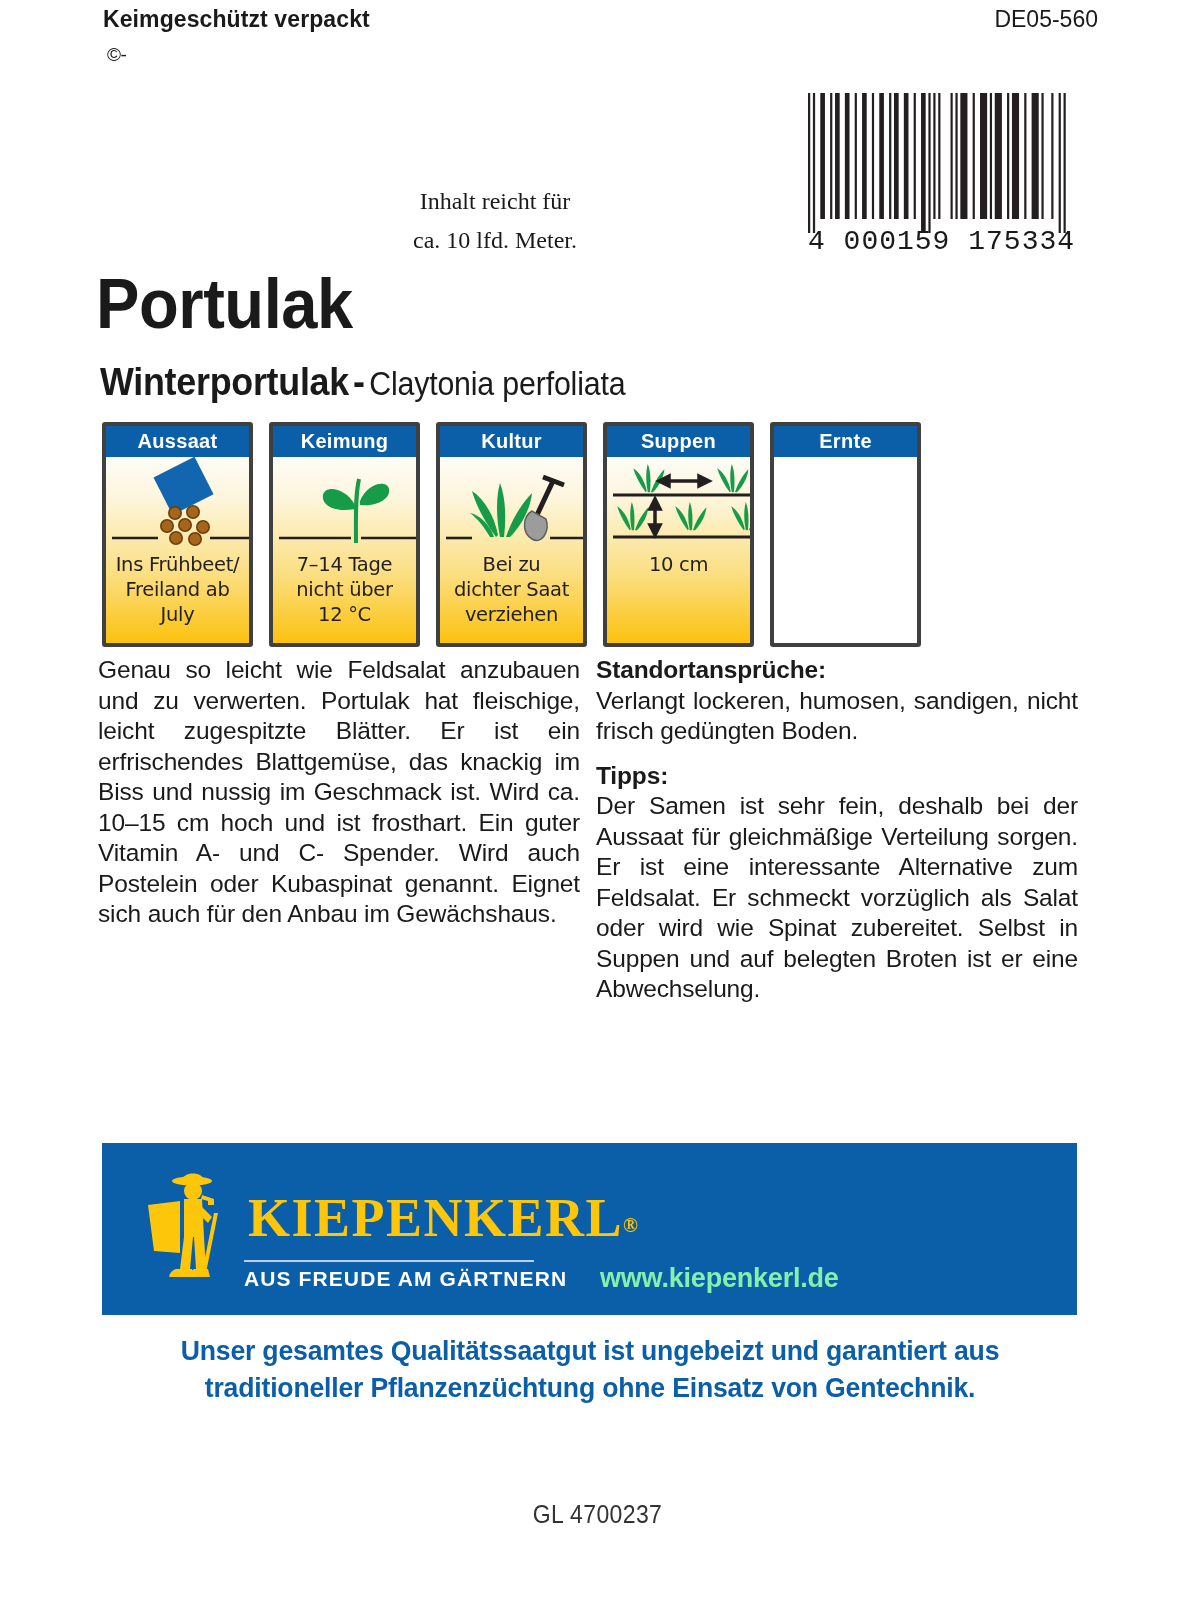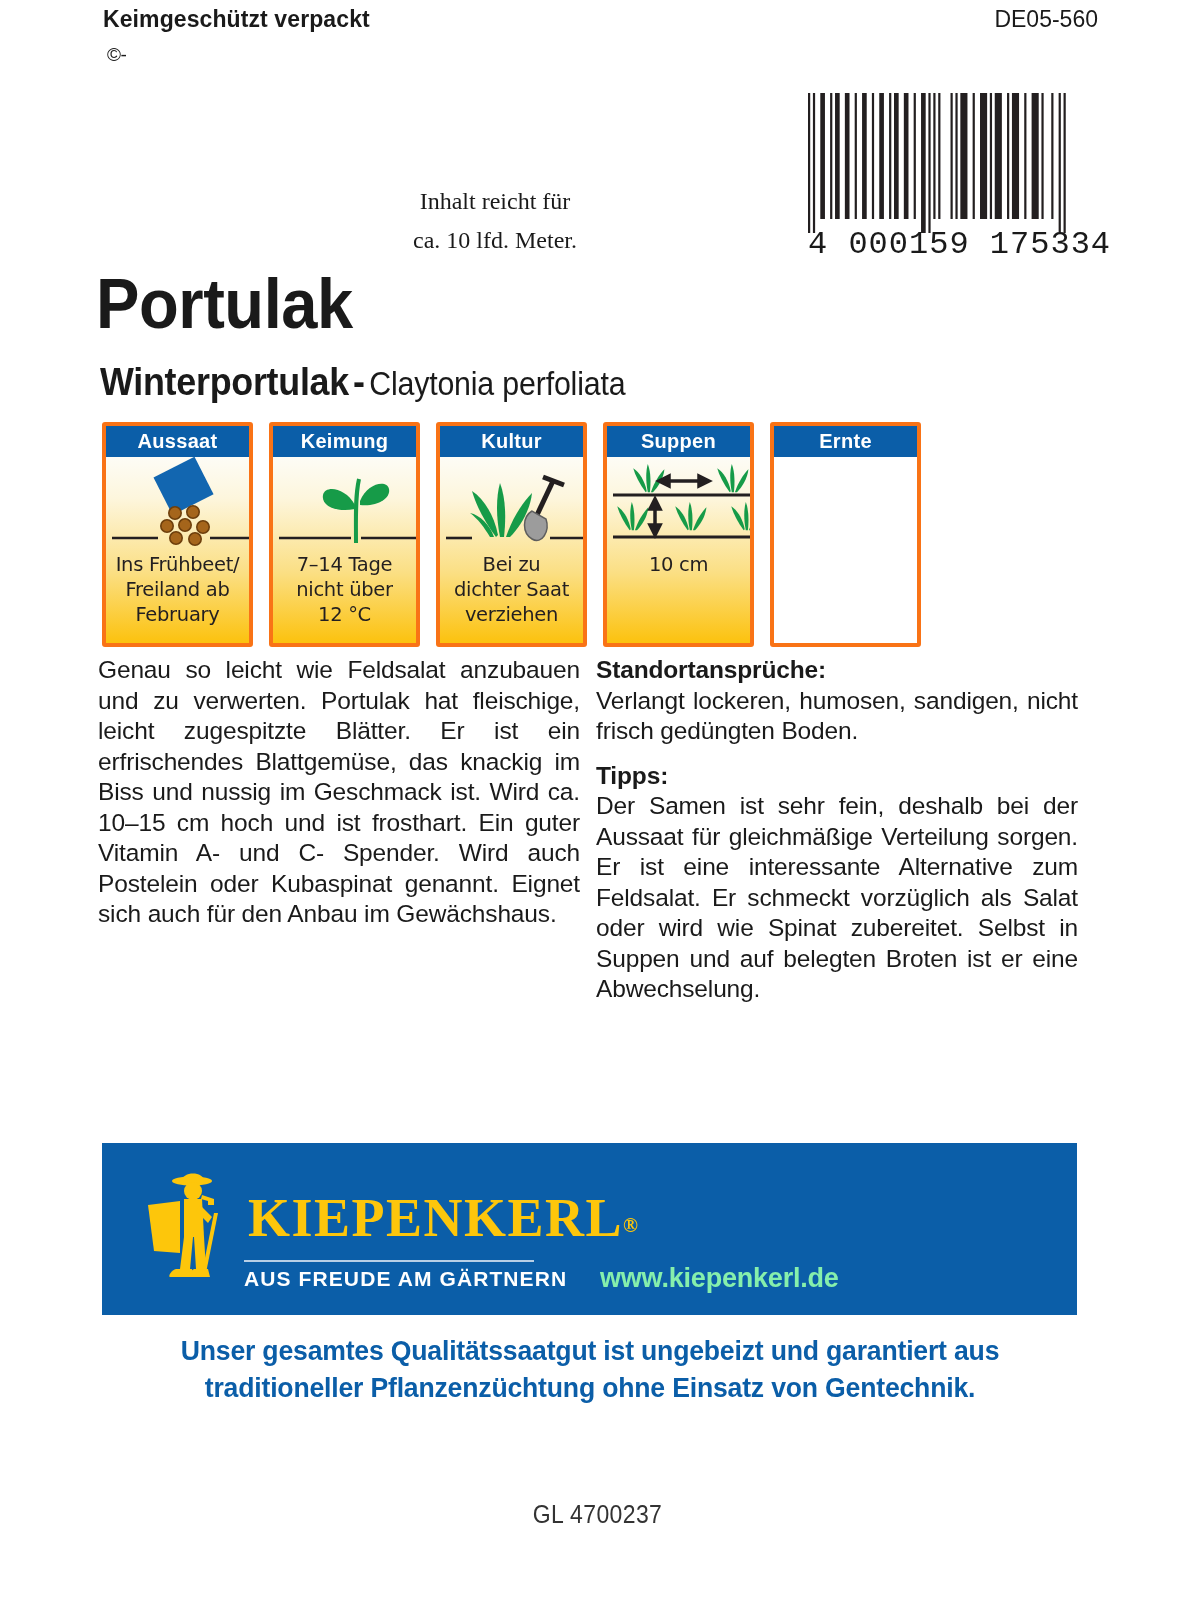--- a/index.html
+++ b/index.html
@@ -56,21 +56,21 @@
     top: 0;
     width: 258px;
     height: 140px;
   }
   .barcode-digits {
     position: absolute;
     left: 0;
     top: 133px;
     width: 258px;
     font-family: "Liberation Mono", monospace;
-    font-size: 32px;
+    font-size: 28px;
     letter-spacing: 1px;
     text-align: center;
     white-space: nowrap;
   }
 
   
   .contents-note {
     position: absolute;
     left: 250px;
     top: 182px;
@@ -123,21 +123,21 @@
     left: 102px;
     top: 422px;
     width: 975px;
     height: 225px;
     display: flex;
     gap: 16px;
   }
   .icon-box {
     width: 151px;
     height: 225px;
-    border: 4px solid #f97316;
+    border: 4px solid #404040;
     border-radius: 3px;
     box-sizing: border-box;
     background: #ffffff;
     display: flex;
     flex-direction: column;
     overflow: hidden;
   }
   .icon-box-title {
     height: 31px;
     background: #0B5EA8;
@@ -388,21 +388,21 @@
             <circle cx="97" cy="70" r="6.2"></circle>
             <circle cx="70" cy="81" r="6.2"></circle>
             <circle cx="89" cy="82" r="6.2"></circle>
           </g>
           <line x1="6" y1="81" x2="52" y2="81" stroke="#231f20" stroke-width="2.6"></line>
           <line x1="104" y1="81" x2="160" y2="81" stroke="#231f20" stroke-width="2.6"></line>
         </svg>
       </div>
       <div class="icon-caption" style="white-space:pre-line">Ins Frühbeet/
 Freiland ab
-February</div>
+July</div>
     </div>
   </div>
 
   <div class="icon-box">
     <div class="icon-box-title">Keimung</div>
     <div class="icon-box-body">
       <div class="icon-art">
         <svg width="167" height="92" viewBox="0 0 167 92">
           <path d="M83 86 C83 60 82 40 86 22" stroke="#169B48" stroke-width="4" fill="none"></path>
           <path d="M82 52 C62 56 48 48 50 38 C52 28 72 30 82 48 Z" fill="#169B48"></path>

